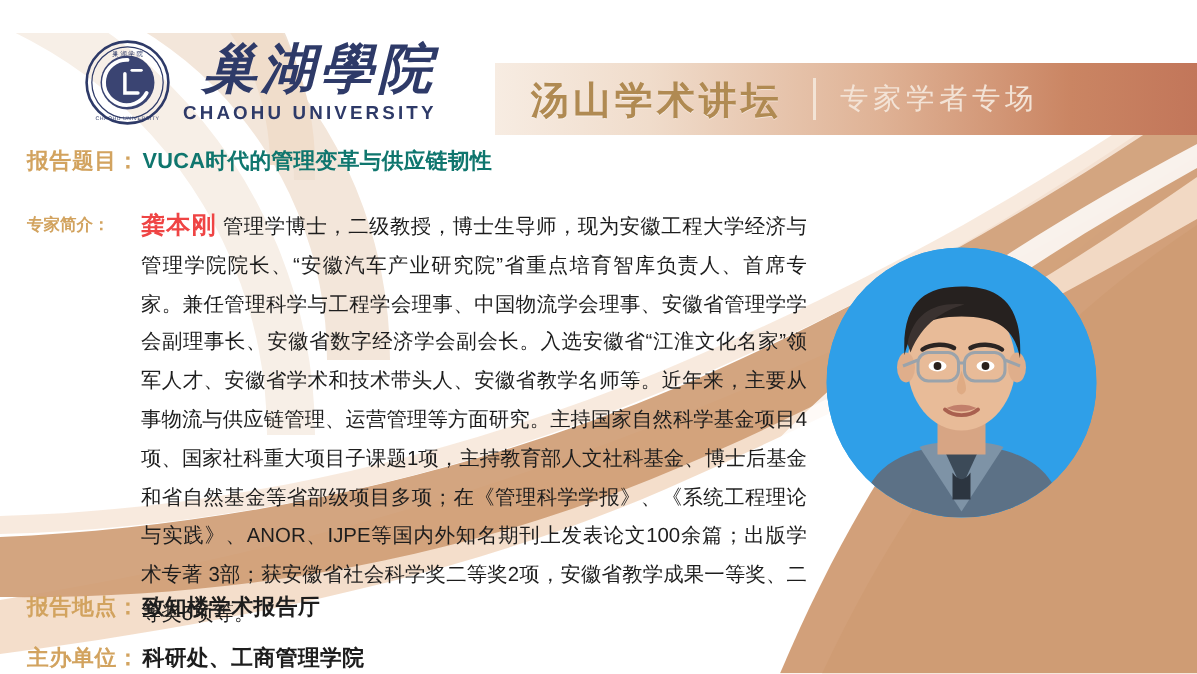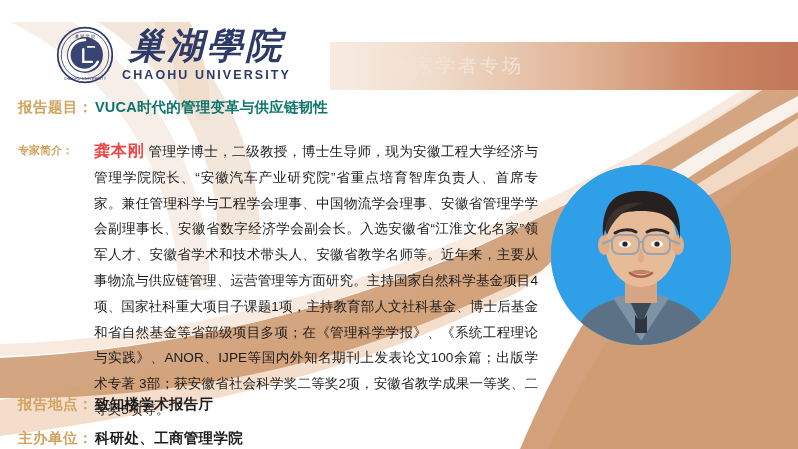--- a/index.html
+++ b/index.html
@@ -27,21 +27,21 @@
     width: 798px; height: 96px;
   }
   .logo-wrap {
     position: absolute;
     left: 56px; top: 26px;
     display: flex;
     align-items: center;
     gap: 8px;
   }
   .seal { width: 58px; height: 58px; flex: none; }
-  .logo-text { display:flex; flex-direction:column; align-items:center; line-height:1; }
+  .logo-text { display:flex; flex-direction:column; align-items:flex-end; line-height:1; }
   .logo-cn {
     font-family: "Liberation Serif", "DejaVu Serif", serif;
     font-size: 36px;
     font-weight: 700;
     color: #2e3a68;
     letter-spacing: 3px;
     font-style: italic;
   }
   .logo-en {
     font-size: 12.5px;
@@ -210,20 +210,21 @@
           <text x="50" y="93" font-size="6" fill="#2e3a68" text-anchor="middle" font-family="'Liberation Sans', sans-serif" letter-spacing="0.6">CHAOHU UNIVERSITY</text>
         </svg>
       </span>
       <span class="logo-text">
         <span class="logo-cn">巢湖學院</span>
         <span class="logo-en">CHAOHU UNIVERSITY</span>
       </span>
     </div>
 
     <div class="banner">
+      <span class="banner-main">汤山学术讲坛</span>
       <span class="banner-div"></span>
       <span class="banner-sub">专家学者专场</span>
     </div>
   </div>
 
   <div class="row-title">
     <span class="label">报告题目：</span>
     <span class="title-value">VUCA时代的管理变革与供应链韧性</span>
   </div>
 

